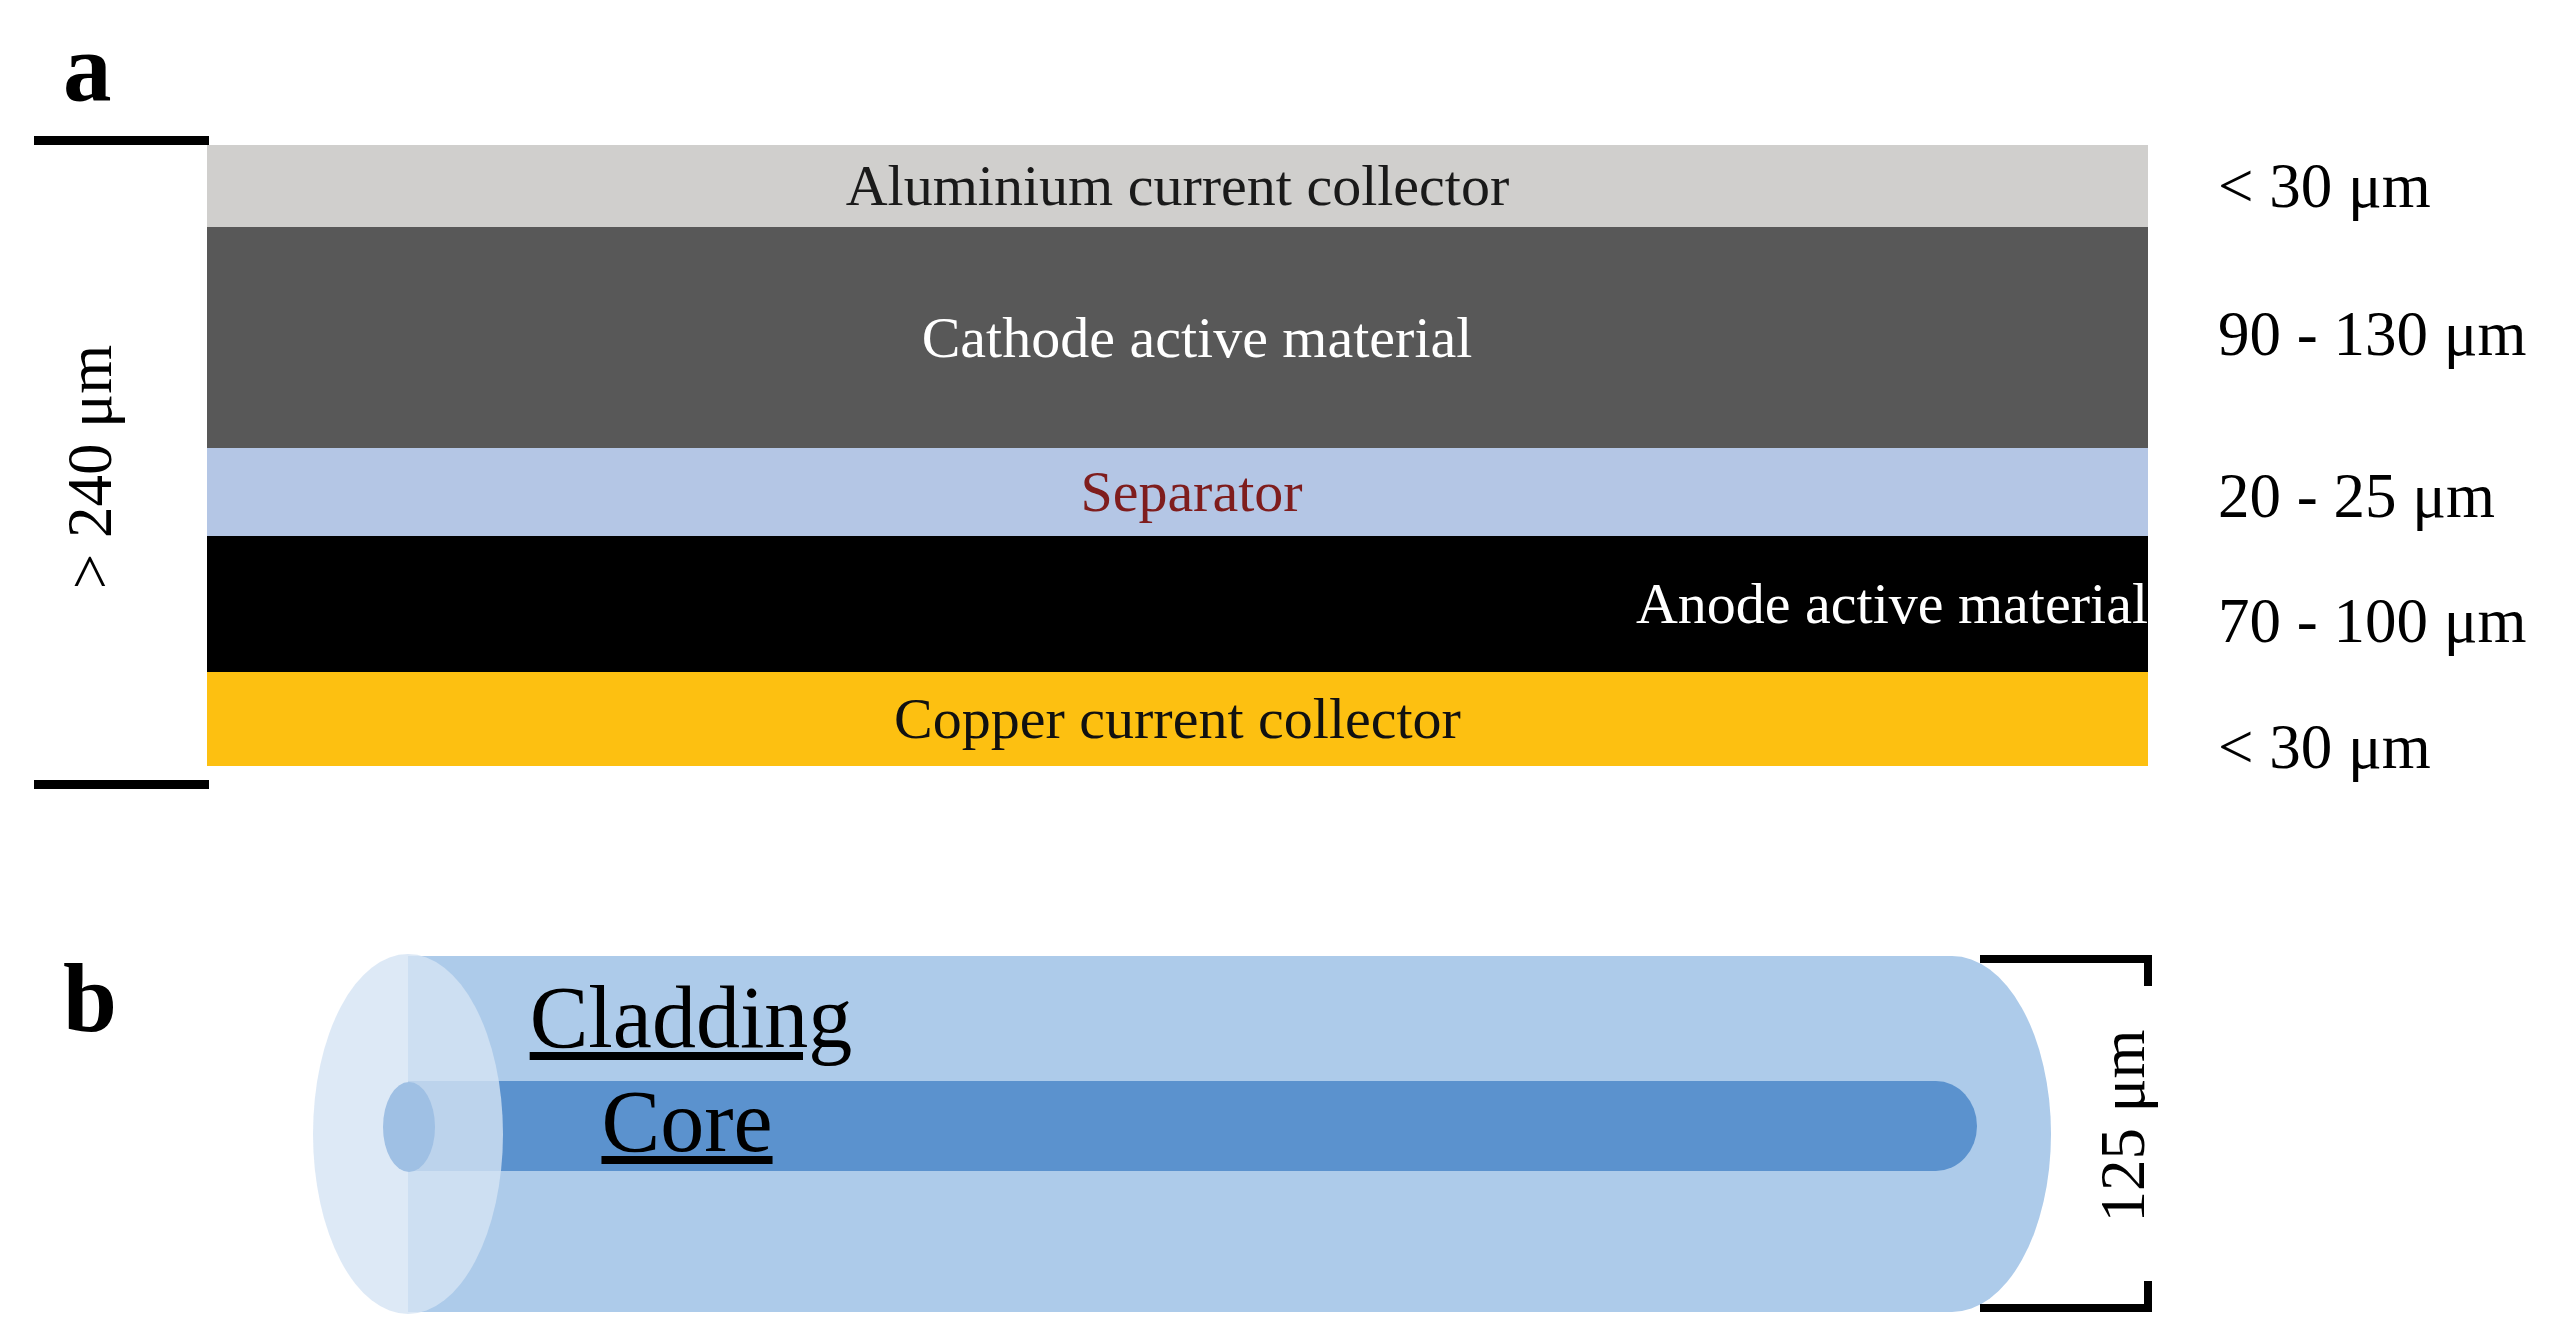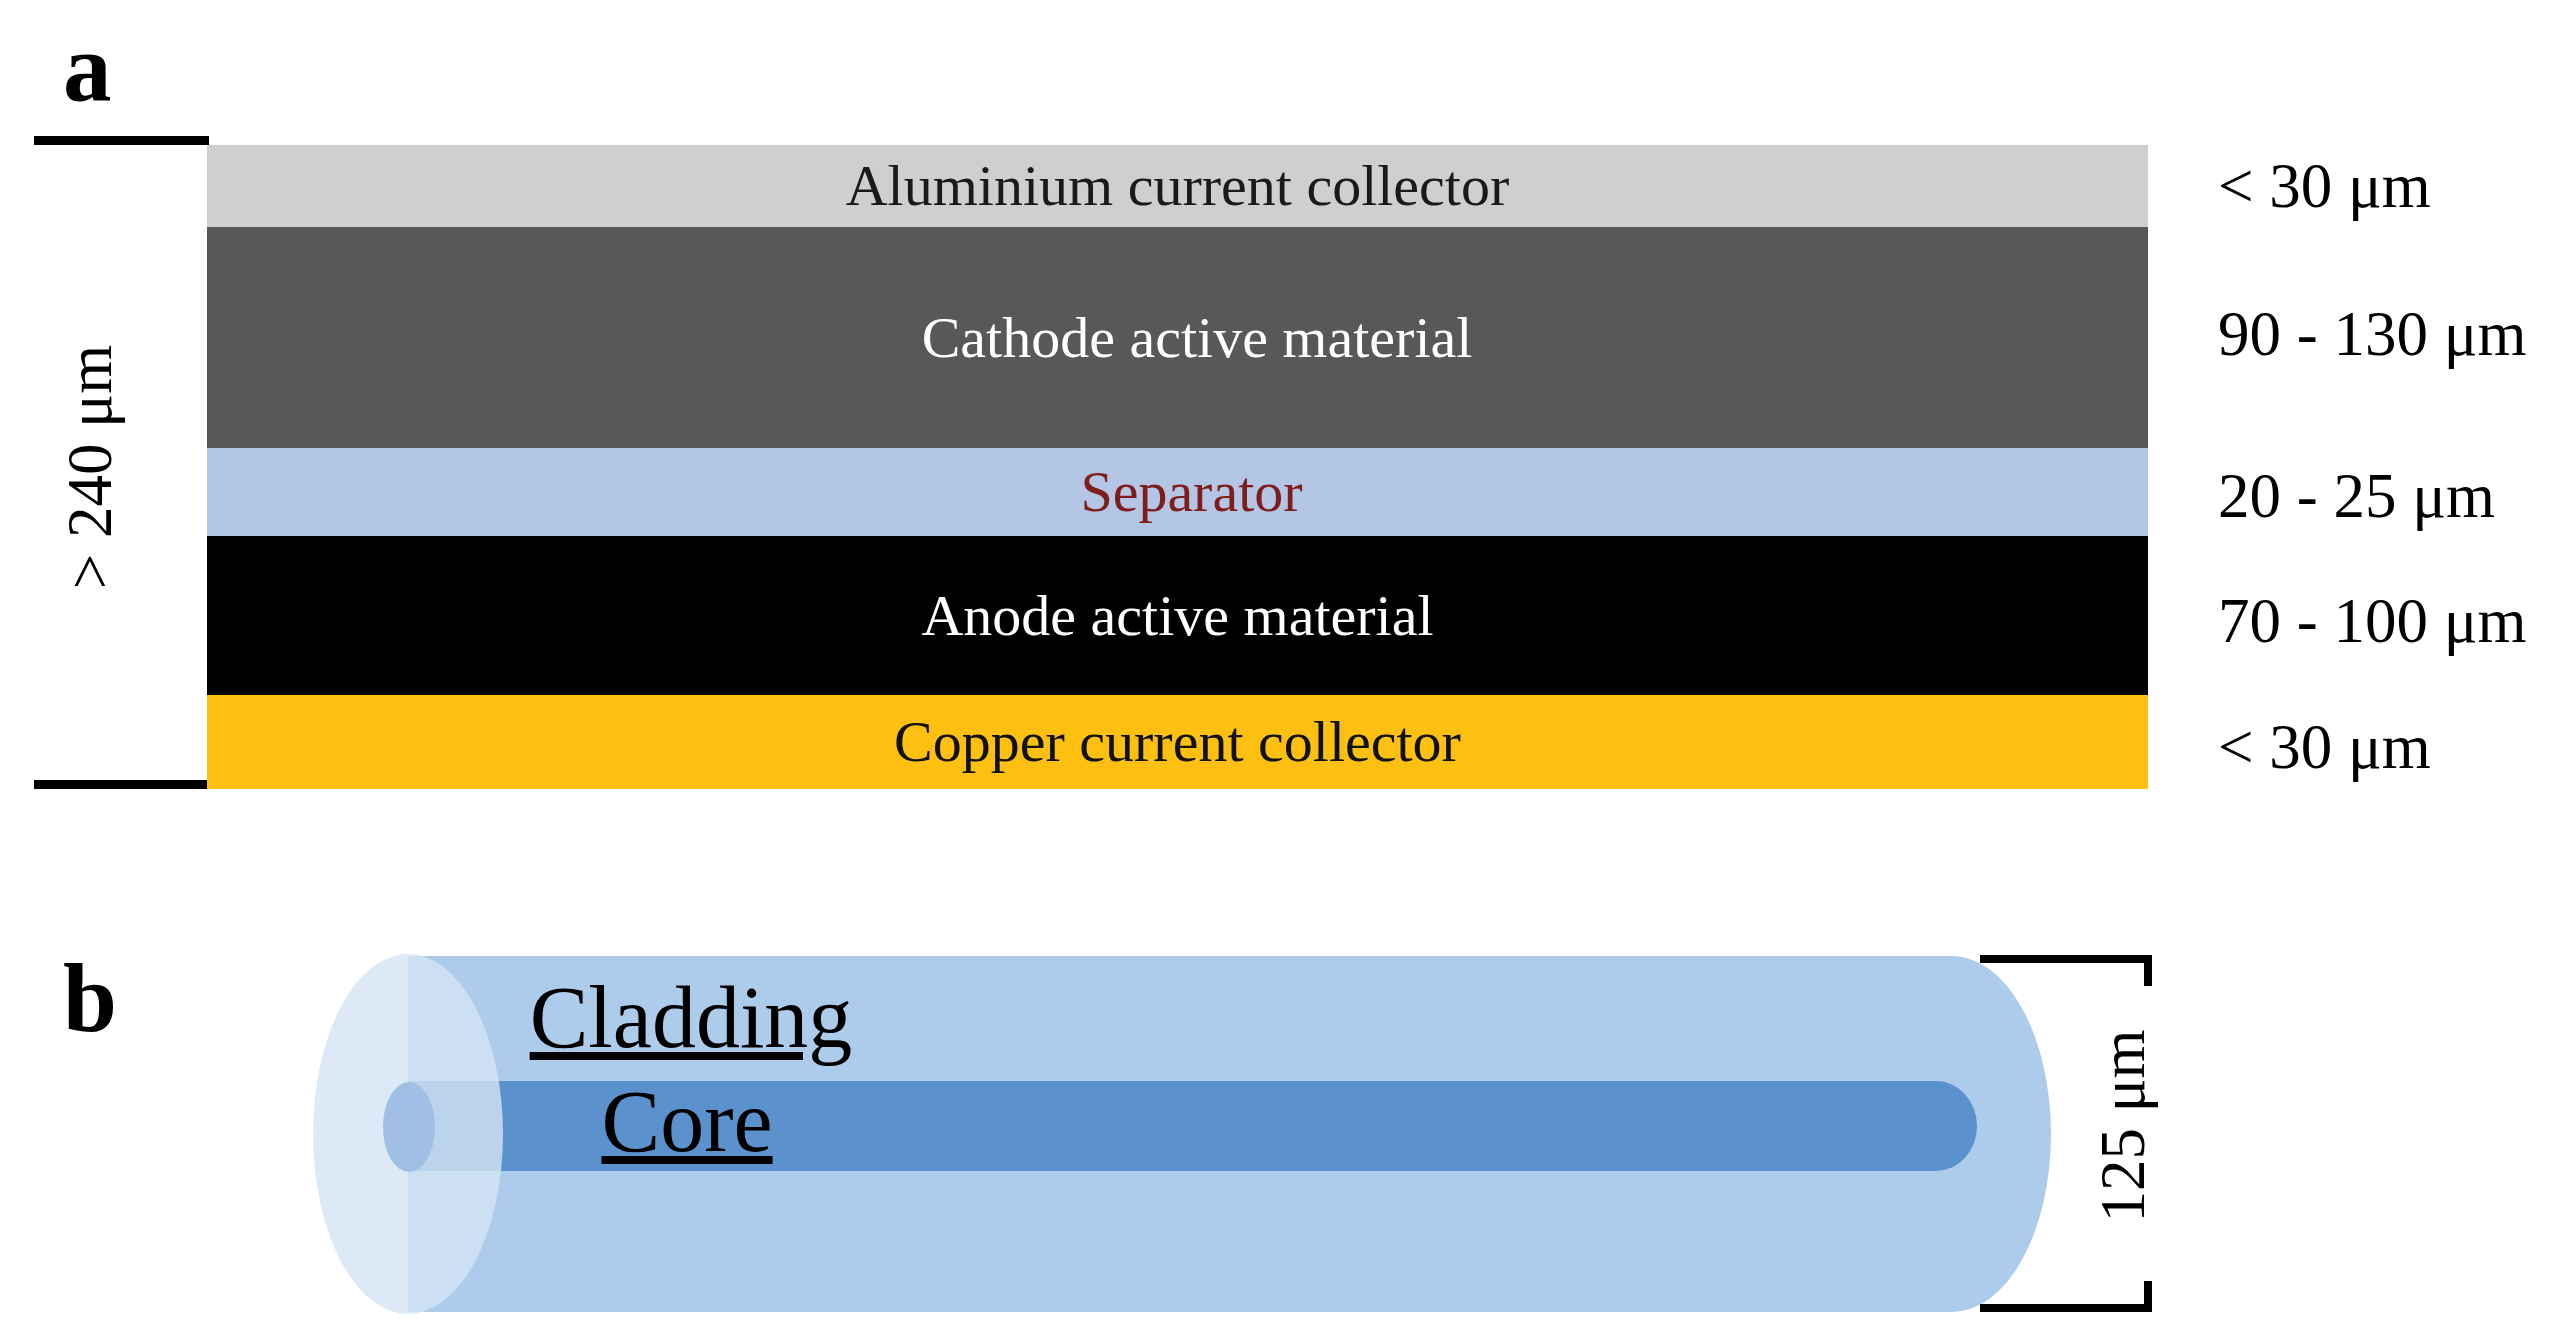--- a/index.html
+++ b/index.html
@@ -31,21 +31,21 @@
     width: 1941px; height: 644px;
     display: flex; flex-direction: column;
   }
   .layer {
     width: 100%;
     display: flex; align-items: center; justify-content: center;
   }
   .layer.l0 { height: 82px; }
   .layer.l1 { height: 221px; }
   .layer.l2 { height: 88px; }
-  .layer.l3 { height: 159px; }
+  .layer.l3 { height: 136px; justify-content: flex-end; }
   .layer.l4 { height: 94px; }
   .layer-label { font-size: 58px; line-height: 1; white-space: nowrap; }
 
   
   .tick { background: #000; }
   .tick.a-top    { left: 34px;  top: 136px;  width: 175px; height: 8.8px; }
   .tick.a-bottom { left: 34px;  top: 780px; width: 175px; height: 8.8px; }
 
   
   .dim-label {

